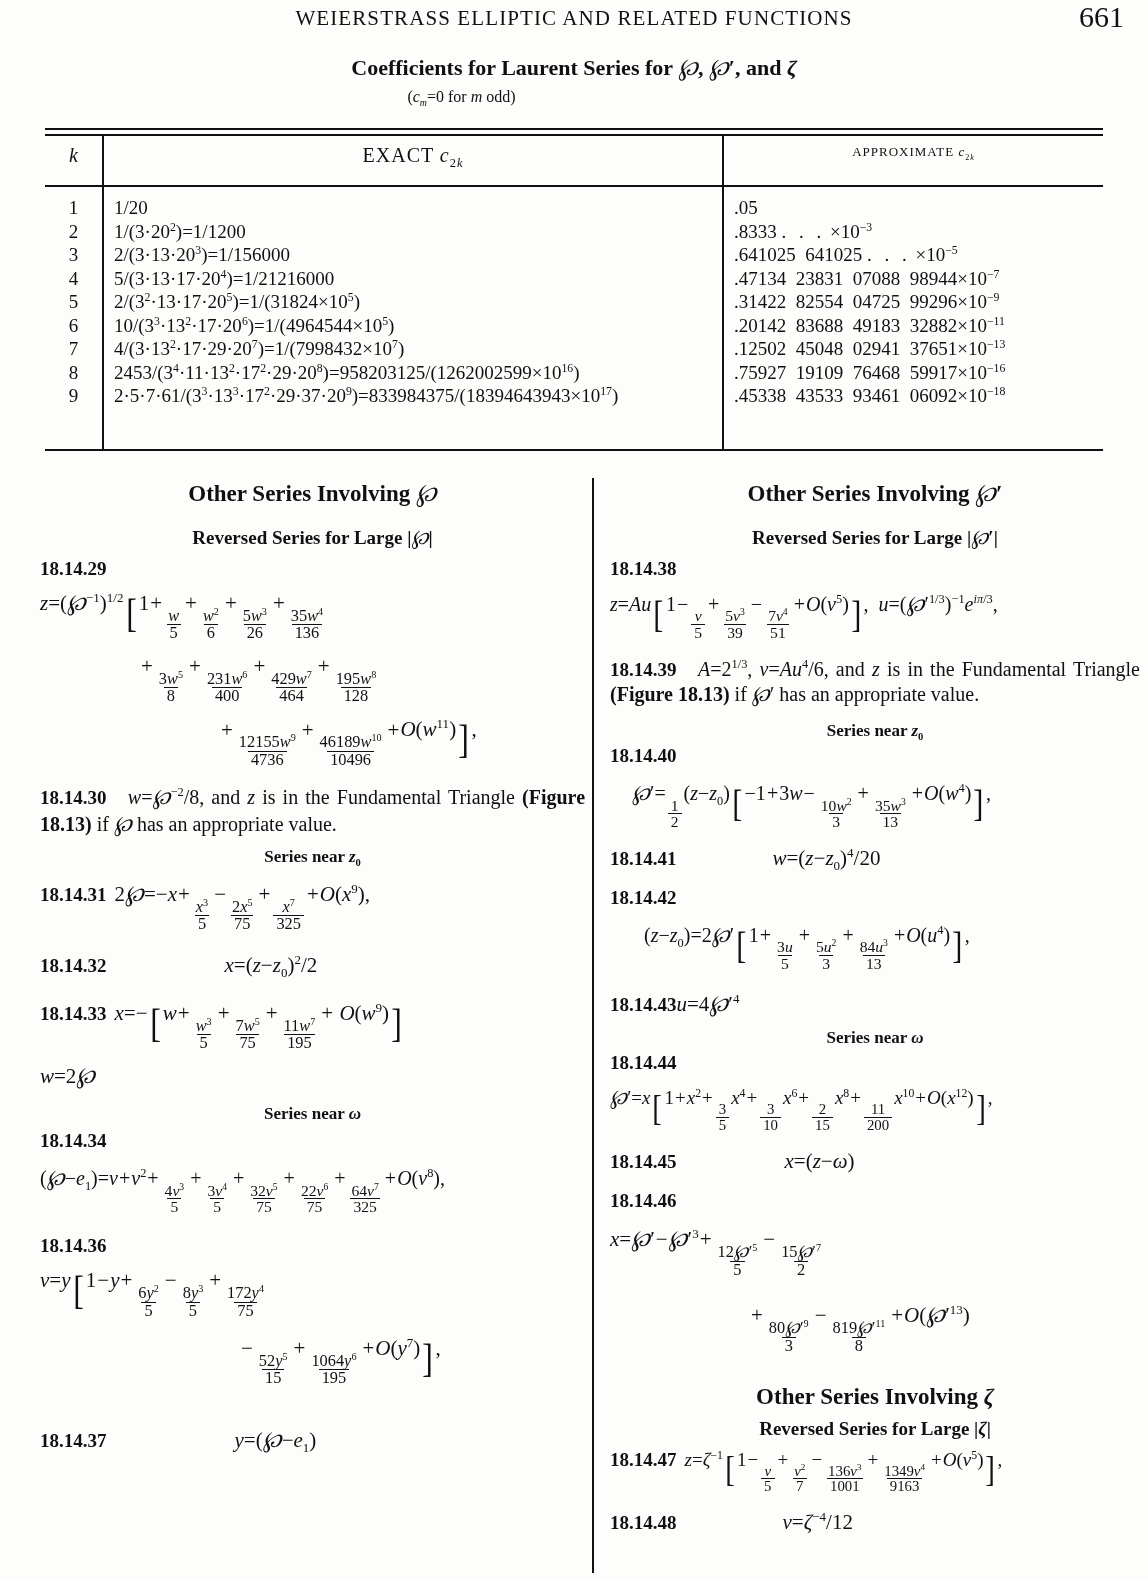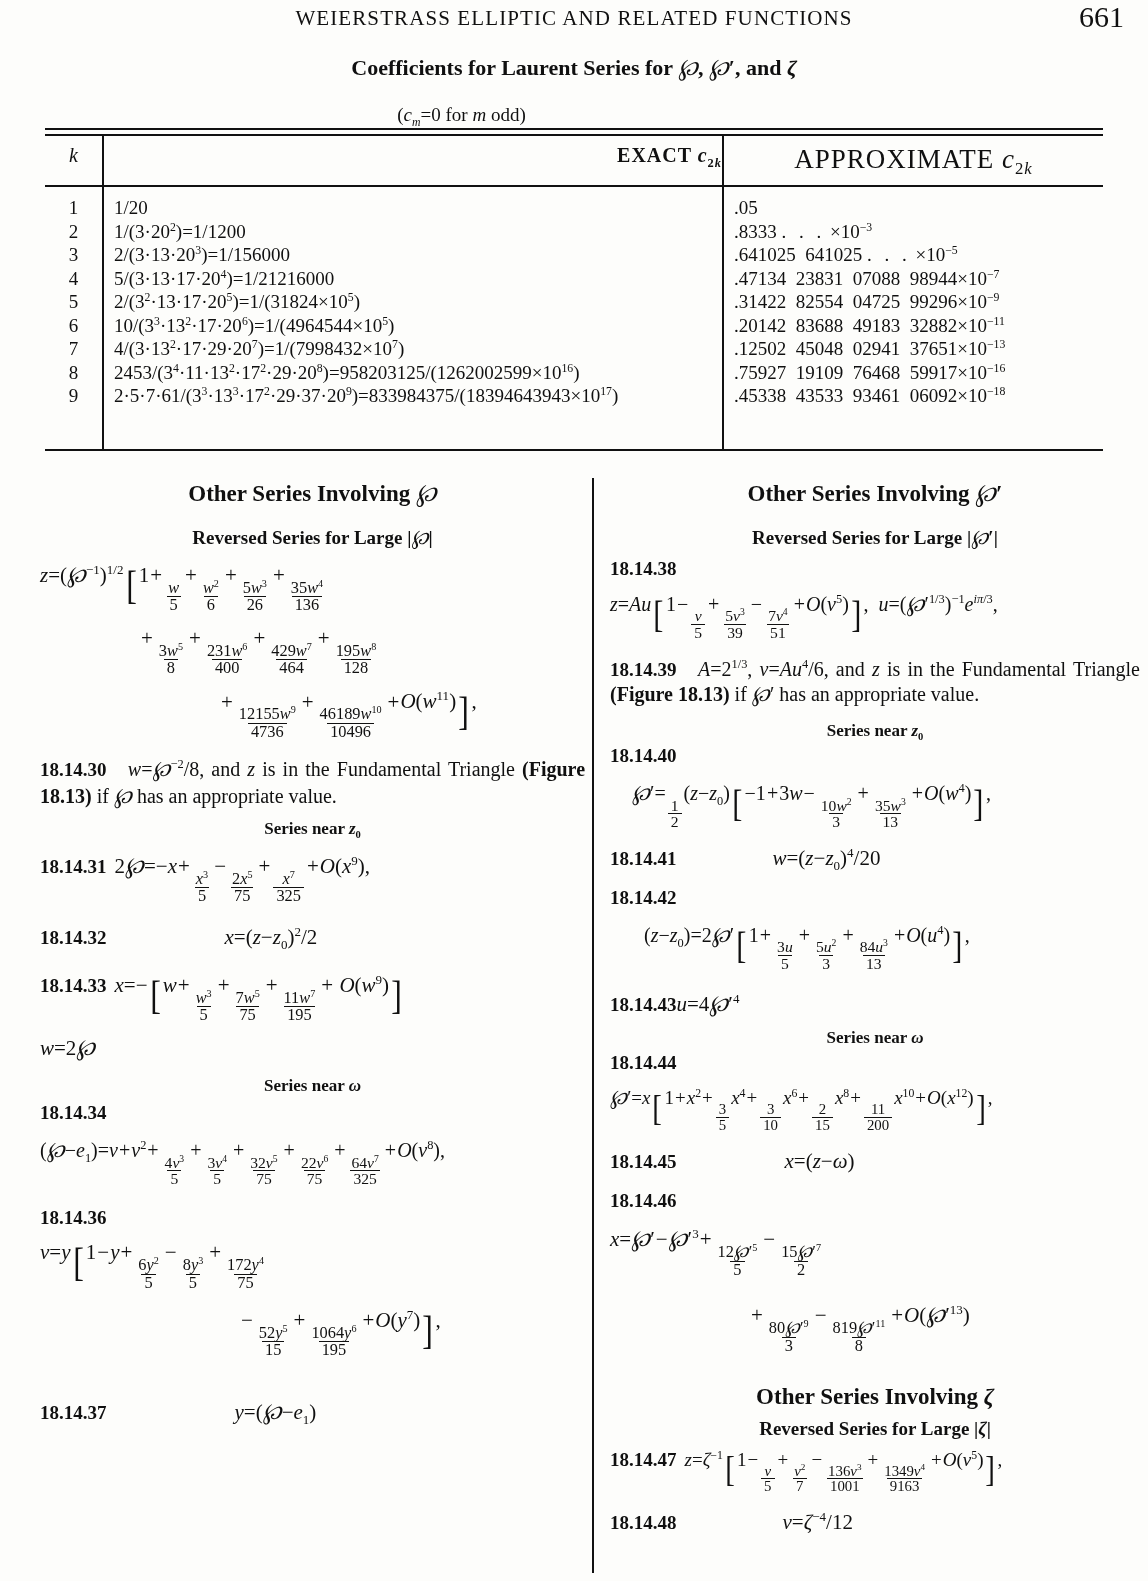--- a/index.html
+++ b/index.html
@@ -25,40 +25,39 @@
     font-size:30px;font-family:"Liberation Serif",serif;
   }
 
   
   .tbl-title{
     position:absolute;top:50px;left:0;width:1148px;text-align:center;
     font-size:22px;font-weight:bold;
   }
   .tbl-sub{
     position:absolute;top:88px;left:0;width:923px;text-align:center;
-    font-size:19px;
-    margin-top:16px;
+    font-size:16px;
   }
 
   
   .rule{position:absolute;background:#111;}
   .rule-top1{left:45px;top:128px;width:1058px;height:2px;}
   .rule-top2{left:45px;top:134px;width:1058px;height:2px;}
   .rule-mid{left:45px;top:185px;width:1058px;height:2px;}
   .rule-bot{left:45px;top:449px;width:1058px;height:2px;}
   .vrule-k{left:102px;top:136px;width:2px;height:313px;}
   .vrule-mid{left:722px;top:136px;width:2px;height:313px;}
 
   
   .th-k{position:absolute;left:45px;top:144px;width:57px;text-align:center;
         font-size:20px;font-style:italic;}
-  .th-exact{position:absolute;left:104px;top:144px;width:618px;text-align:right;
-        font-size:20px;letter-spacing:1px;font-weight:bold;}
+  .th-exact{position:absolute;left:104px;top:144px;width:618px;text-align:center;
+        font-size:20px;letter-spacing:1px;}
   .th-approx{position:absolute;left:724px;top:144px;width:379px;text-align:center;
-        font-size:27px;letter-spacing:1px;}
+        font-size:13px;letter-spacing:1px;}
 
   
   .tbody{position:absolute;left:45px;top:196px;width:1058px;}
   .trow{display:flex;height:23.5px;align-items:flex-start;}
   .c-k{width:57px;text-align:center;font-size:19px;line-height:23.5px;}
   .c-exact{width:618px;padding-left:12px;box-sizing:border-box;
            font-size:19px;line-height:23.5px;white-space:nowrap;}
   .c-approx{width:379px;padding-left:14px;box-sizing:border-box;
            font-size:19px;line-height:23.5px;white-space:nowrap;}
 
@@ -174,20 +173,21 @@
   <div class="colL">
 
     <div class="sechead">
       Other Series Involving <span class="wp">℘</span>
     </div>
     <div class="subhead">
       Reversed Series for Large |<span class="wp">℘</span>|
     </div>
 
     <div class="block">
+      <div class="eqnum">18.14.29</div>
       <div class="eqline" style="margin-top:6px;">
         <i>z</i>=(<span class="wp">℘</span><sup>−1</sup>)<sup>1/2</sup><span class="brk">[</span>1<span class="op">+</span><span class="frac">
             <span class="num"><i>w</i></span>
             <span class="den">5</span>
           </span><span class="op">+</span><span class="frac">
             <span class="num"><i>w</i><sup>2</sup></span>
             <span class="den">6</span>
           </span><span class="op">+</span><span class="frac">
             <span class="num">5<i>w</i><sup>3</sup></span>
             <span class="den">26</span>

